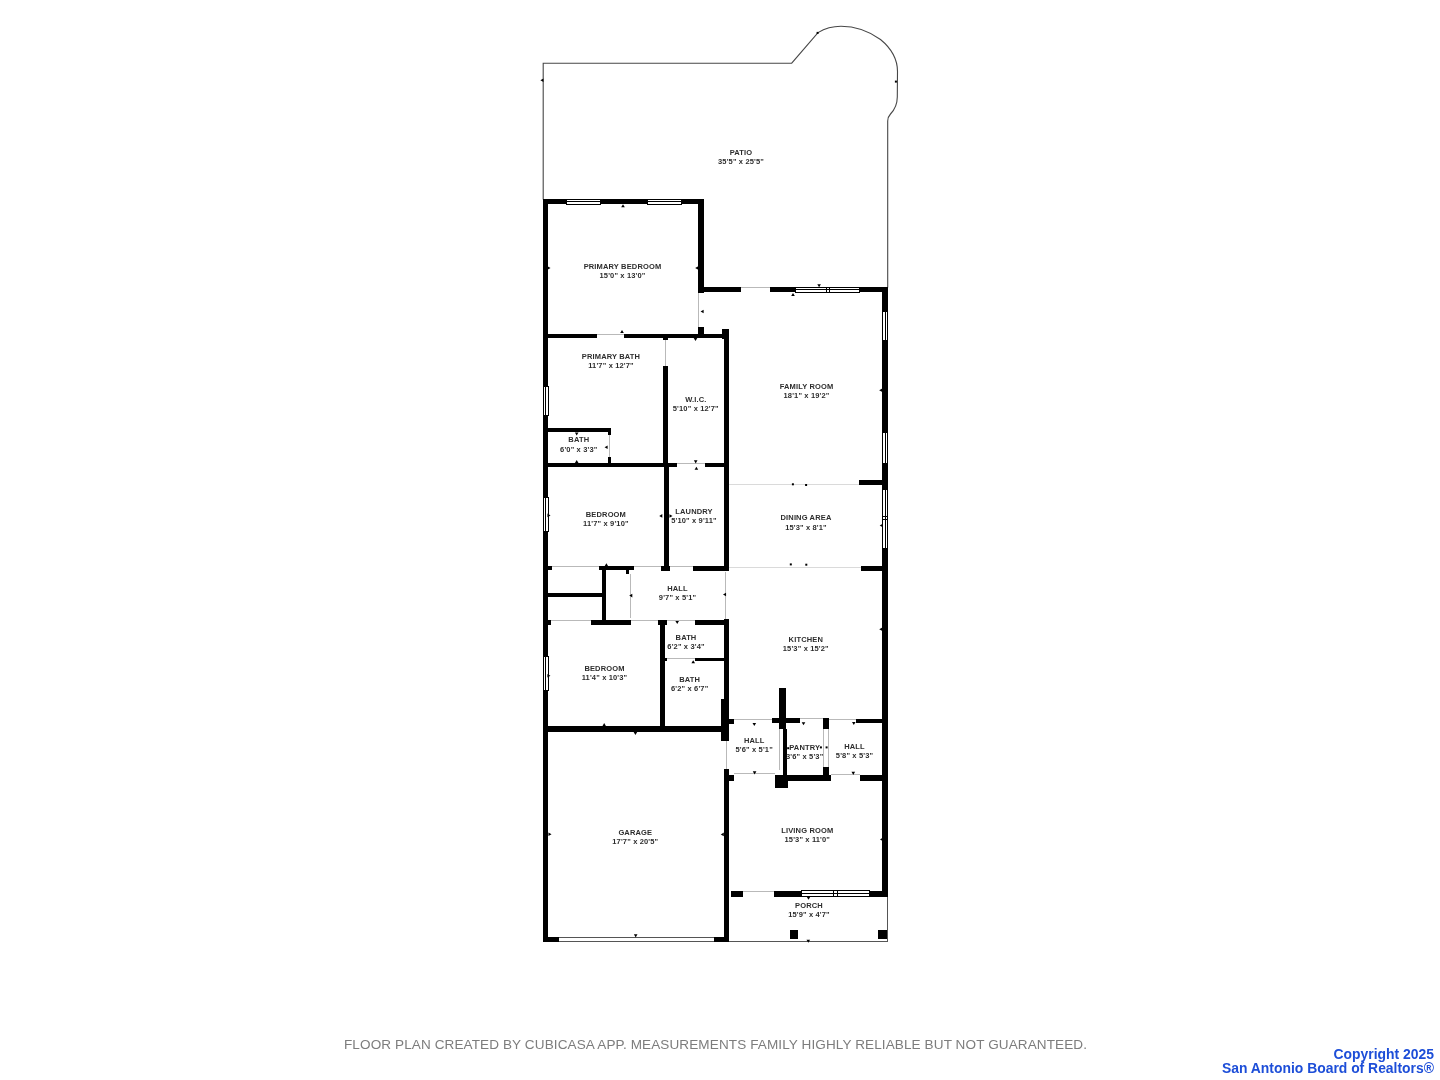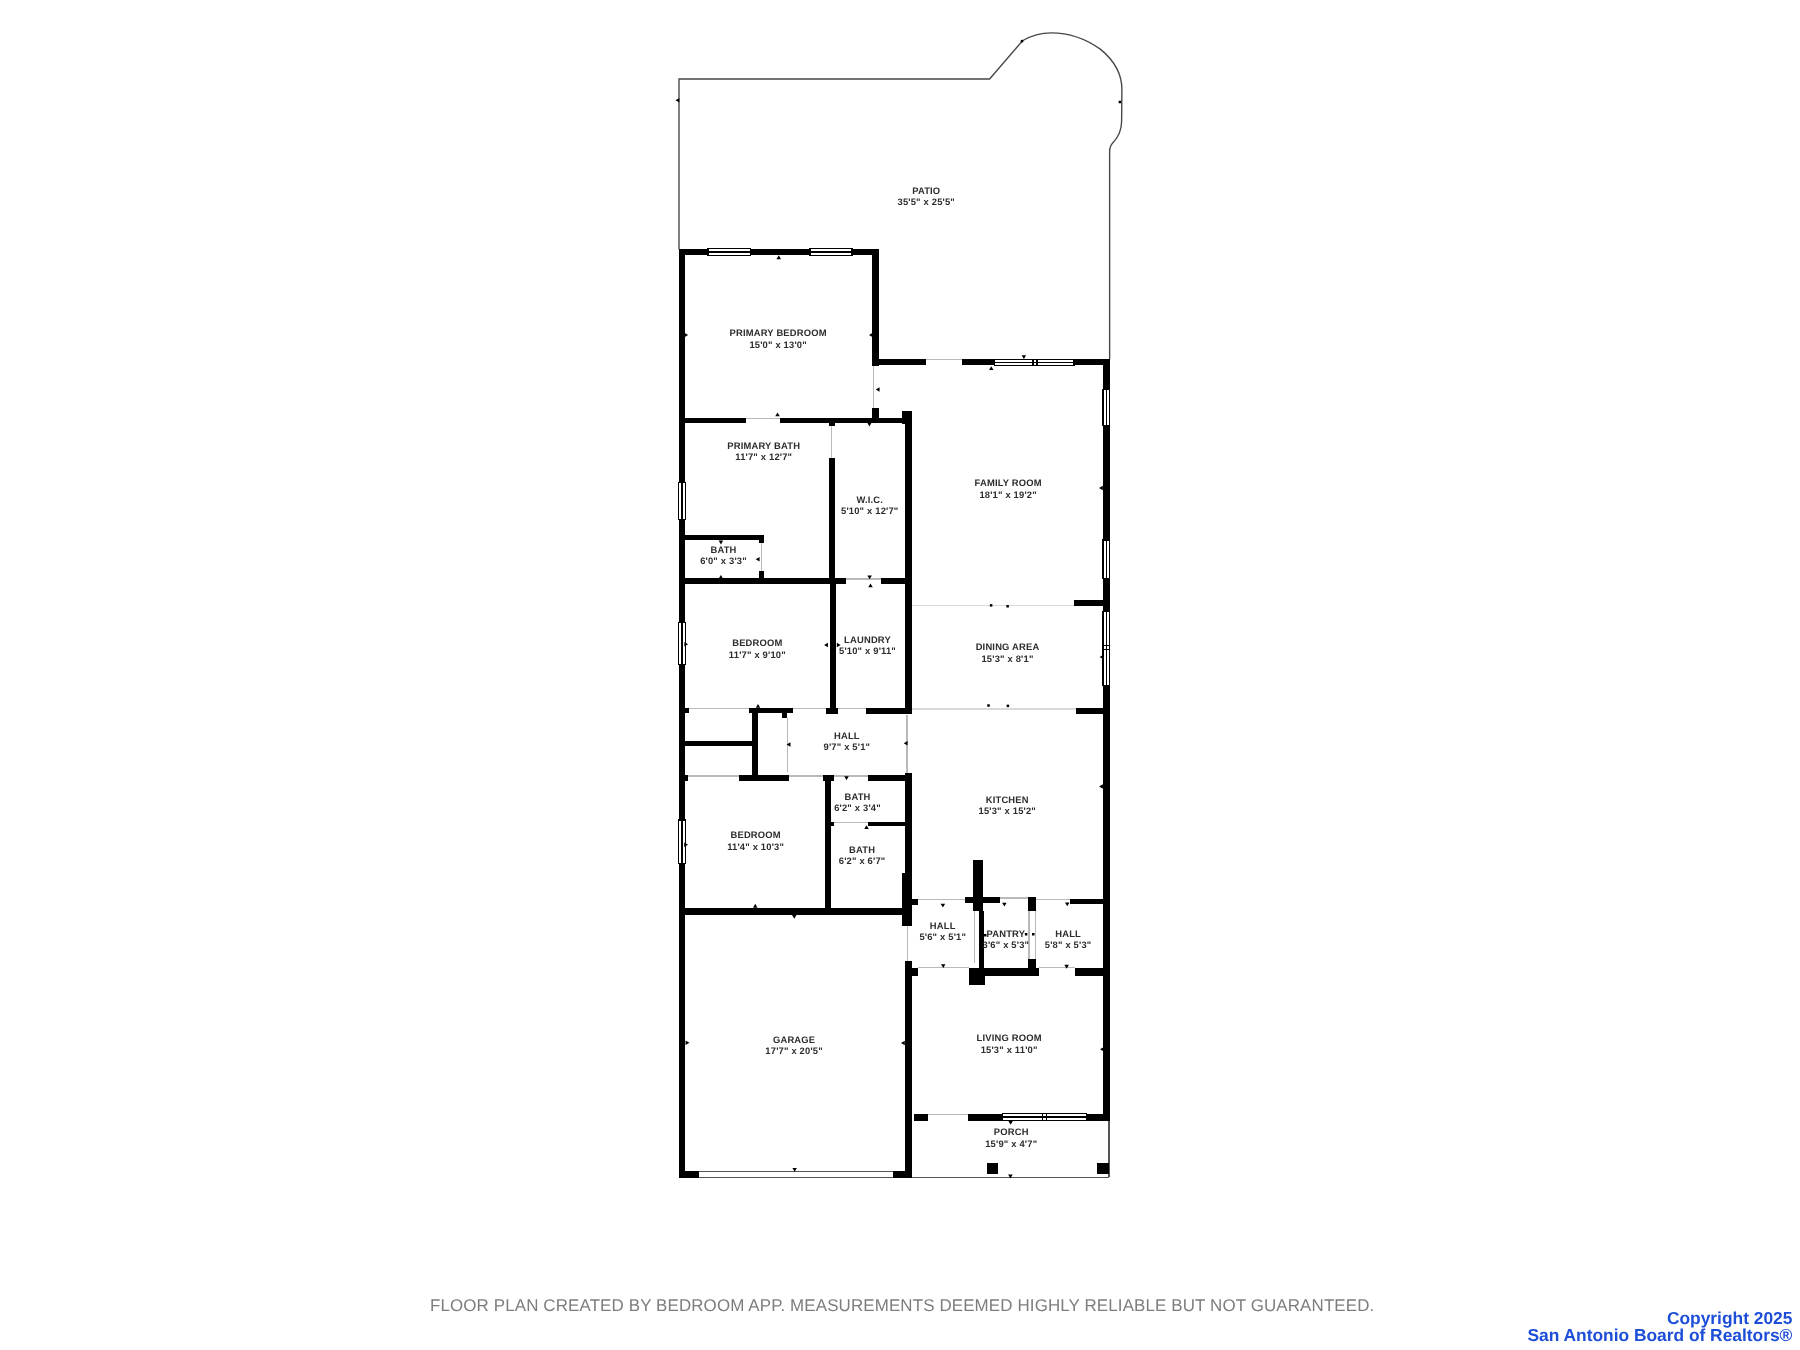--- a/index.html
+++ b/index.html
@@ -452,15 +452,15 @@
       <text x="807.3" y="833">LIVING ROOM</text>
       <text x="807.3" y="842.1">15'3" x 11'0"</text>
     </g>
 
 <g font-family="Liberation Sans, sans-serif" font-size="7.5" font-weight="bold" fill="#2d2d2d" text-anchor="middle" letter-spacing="0.15">
       <text x="809" y="908.2">PORCH</text>
       <text x="809" y="917.4">15'9" x 4'7"</text>
     </g>
 </svg>
 
-<div class="footer">FLOOR PLAN CREATED BY BEDROOM APP. MEASUREMENTS DEEMED HIGHLY RELIABLE BUT NOT GUARANTEED.</div>
+<div class="footer">FLOOR PLAN CREATED BY CUBICASA APP. MEASUREMENTS FAMILY HIGHLY RELIABLE BUT NOT GUARANTEED.</div>
 
 <div class="copy">Copyright 2025<br>San Antonio Board of Realtors®</div>
 
 </body></html>

